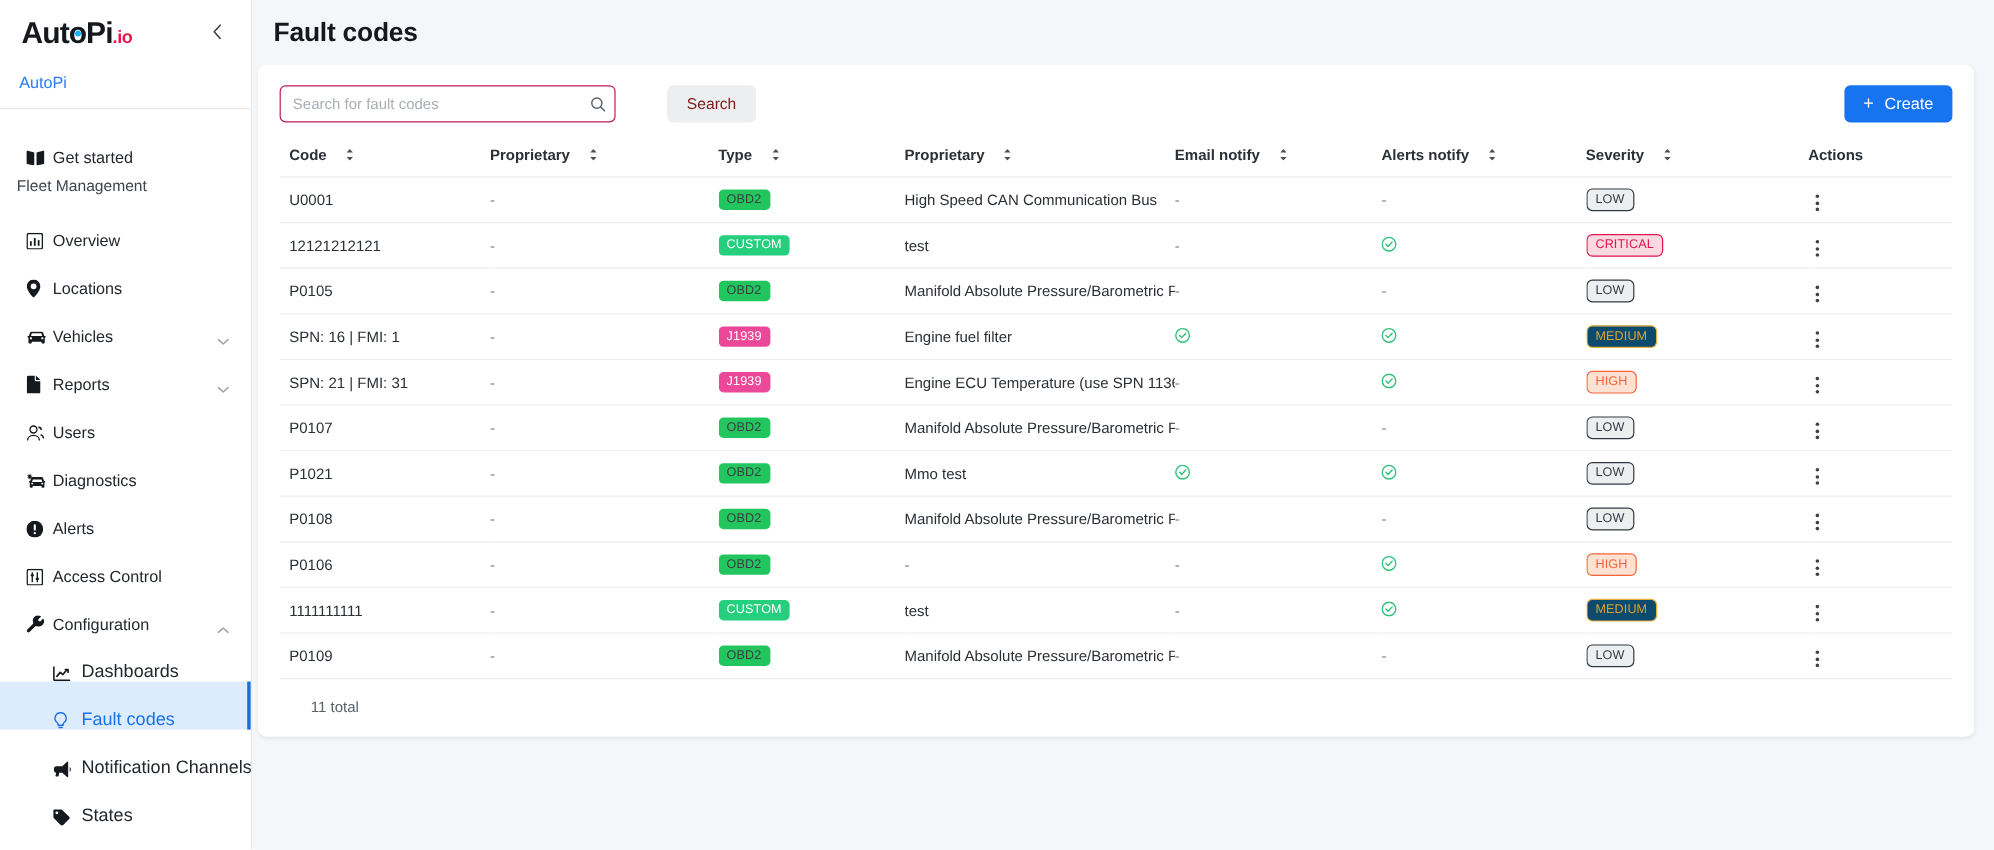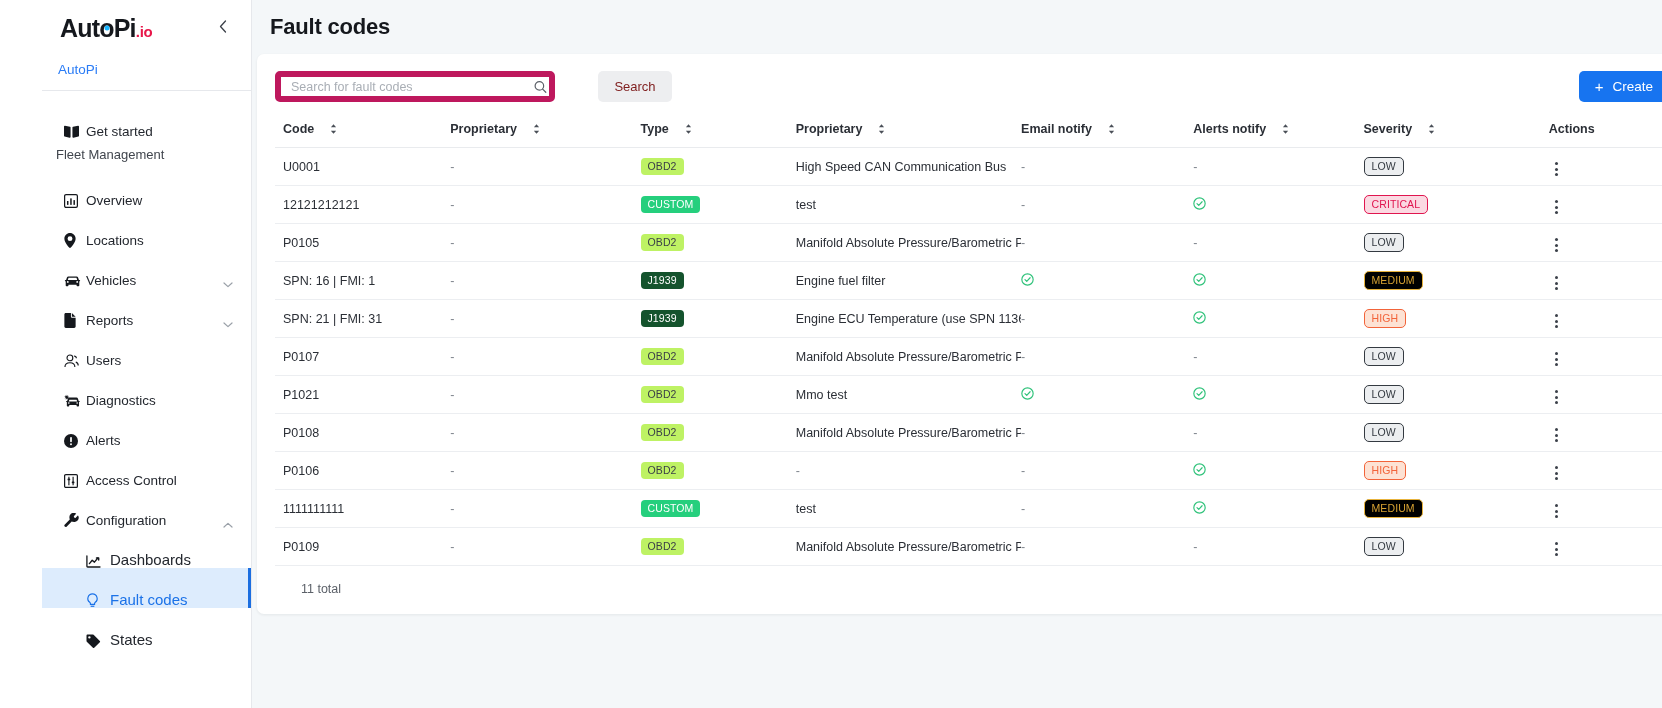--- a/index.html
+++ b/index.html
@@ -12,21 +12,20 @@
   }
   .app { display: flex; width: 1662px; height: 708px; }
 
   
   .sidebar {
     width: 210px; min-width: 210px; height: 708px;
     background: #ffffff;
     border-right: 1px solid #e6e8ec;
     position: relative;
     overflow: hidden;
-    margin-left: 42px;
   }
   .sb-brand {
     height: 56px;
     display: flex; align-items: center;
     padding: 0 16px 0 18px;
     position: relative;
   }
   .logo {
     font-size: 25px; font-weight: 700; letter-spacing: -0.8px;
     color: #15181d; line-height: 1; position: relative; display: inline-block;
@@ -113,21 +112,21 @@
   }
   .toolbar {
     display: flex; align-items: center;
     padding: 17px 18px 14px 18px;
   }
   .search-wrap {
     position: relative; width: 280px;
   }
   .search-input {
     width: 280px; height: 31px;
-    border: 6px solid #be185d;
+    border: 1px solid #be185d;
     border-radius: 5px;
     padding: 0 30px 0 10px;
     font-size: 12.5px;
     color: #3b4049;
     font-family: "Liberation Sans", sans-serif;
     background: #fff;
     outline: none;
   }
   .search-input::placeholder { color: #a9aeb5; }
   .search-icon-btn {
@@ -186,36 +185,36 @@
   .dash { color: #7e848c; }
 
   .badge {
     display: inline-block;
     font-size: 10.5px; font-weight: 400;
     padding: 2px 7px 3px 7px;
     border-radius: 4px;
     line-height: 1.15;
     letter-spacing: 0.1px;
   }
-  .badge.obd2   { background: #bef264; color: #3a3f47; }
+  .badge.obd2   { background: #22c55e; color: #3a3f47; }
   .badge.custom { background: #25cf7d; color: #ffffff; }
-  .badge.j1939  { background: #14532d; color: #ffffff; }
+  .badge.j1939  { background: #ec4899; color: #ffffff; }
 
   .sev {
     display: inline-block;
     font-size: 10.5px;
     padding: 2px 7px 3px 7px;
     border-radius: 5px;
     border: 1px solid;
     line-height: 1.15;
     letter-spacing: 0.1px;
   }
   .sev.low      { background: #eceef0; border-color: #343a41; color: #343a41; }
   .sev.critical { background: #fbd9e2; border-color: #e0154f; color: #e0154f; }
-  .sev.medium   { background: #000000; border-color: #e8b33c; color: #d7a233; }
+  .sev.medium   { background: #0c4a6e; border-color: #e8b33c; color: #d7a233; }
   .sev.high     { background: #fde2d4; border-color: #f2643a; color: #f2643a; }
 
   .check { color: #2fc27a; display: inline-flex; }
 
   .kebab {
     display: inline-flex; flex-direction: column; gap: 2.5px;
     align-items: center; justify-content: center;
     cursor: pointer; padding: 3px 6px;
   }
   .kebab i { width: 3px; height: 3px; border-radius: 50%; background: #3b4049; display: block; }
@@ -380,20 +379,28 @@
       <div class="nav-item sub active">
         <span class="ico">
           <svg width="13" height="15" viewBox="0 0 14 16" fill="none" stroke="#1b72e8" stroke-width="1.3">
               <path d="M7 .9a5 5 0 0 0-3 9c.5.4.8 1 .8 1.6v.6h4.4v-.6c0-.6.3-1.2.8-1.6a5 5 0 0 0-3-9z"></path>
               <path d="M5 14.2h4"></path>
             </svg>
         </span>
         <span class="lbl">Fault codes</span>
       </div>
 
+      <div class="nav-item sub">
+        <span class="ico">
+          <svg width="16" height="14" viewBox="0 0 17 14" fill="#15181d">
+              <path d="M13.6.3c-.3-.2-.7-.1-.9.1L8.4 4.3H3.2C2 4.3 1 5.3 1 6.5v1.5c0 1.1.8 2 1.9 2.1l-.5 2.6c-.1.4.2.8.6.8h1.5c.4 0 .7-.3.7-.6l.5-2.8h2.7l4.3 3.9c.3.3.9.1.9-.4V.9c0-.2-.1-.5-.3-.6zM16 7.2c0 .9-.4 1.7-1 2.3V4.9c.6.6 1 1.4 1 2.3z"></path>
+            </svg>
+        </span>
+        <span class="lbl">Notification Channels</span>
+      </div>
 
       <div class="nav-item sub">
         <span class="ico">
           <svg width="15" height="14" viewBox="0 0 16 15" fill="#15181d">
               <path d="M7.4.6H1.4C.9.6.5 1 .5 1.5v6c0 .3.1.5.3.7l6.6 6.6c.4.4 1 .4 1.4 0l6-6c.4-.4.4-1 0-1.4L8.1.9a1 1 0 0 0-.7-.3zM3.6 4.9a1.3 1.3 0 1 1 0-2.6 1.3 1.3 0 0 1 0 2.6z"></path>
             </svg>
         </span>
         <span class="lbl">States</span>
       </div>
 

